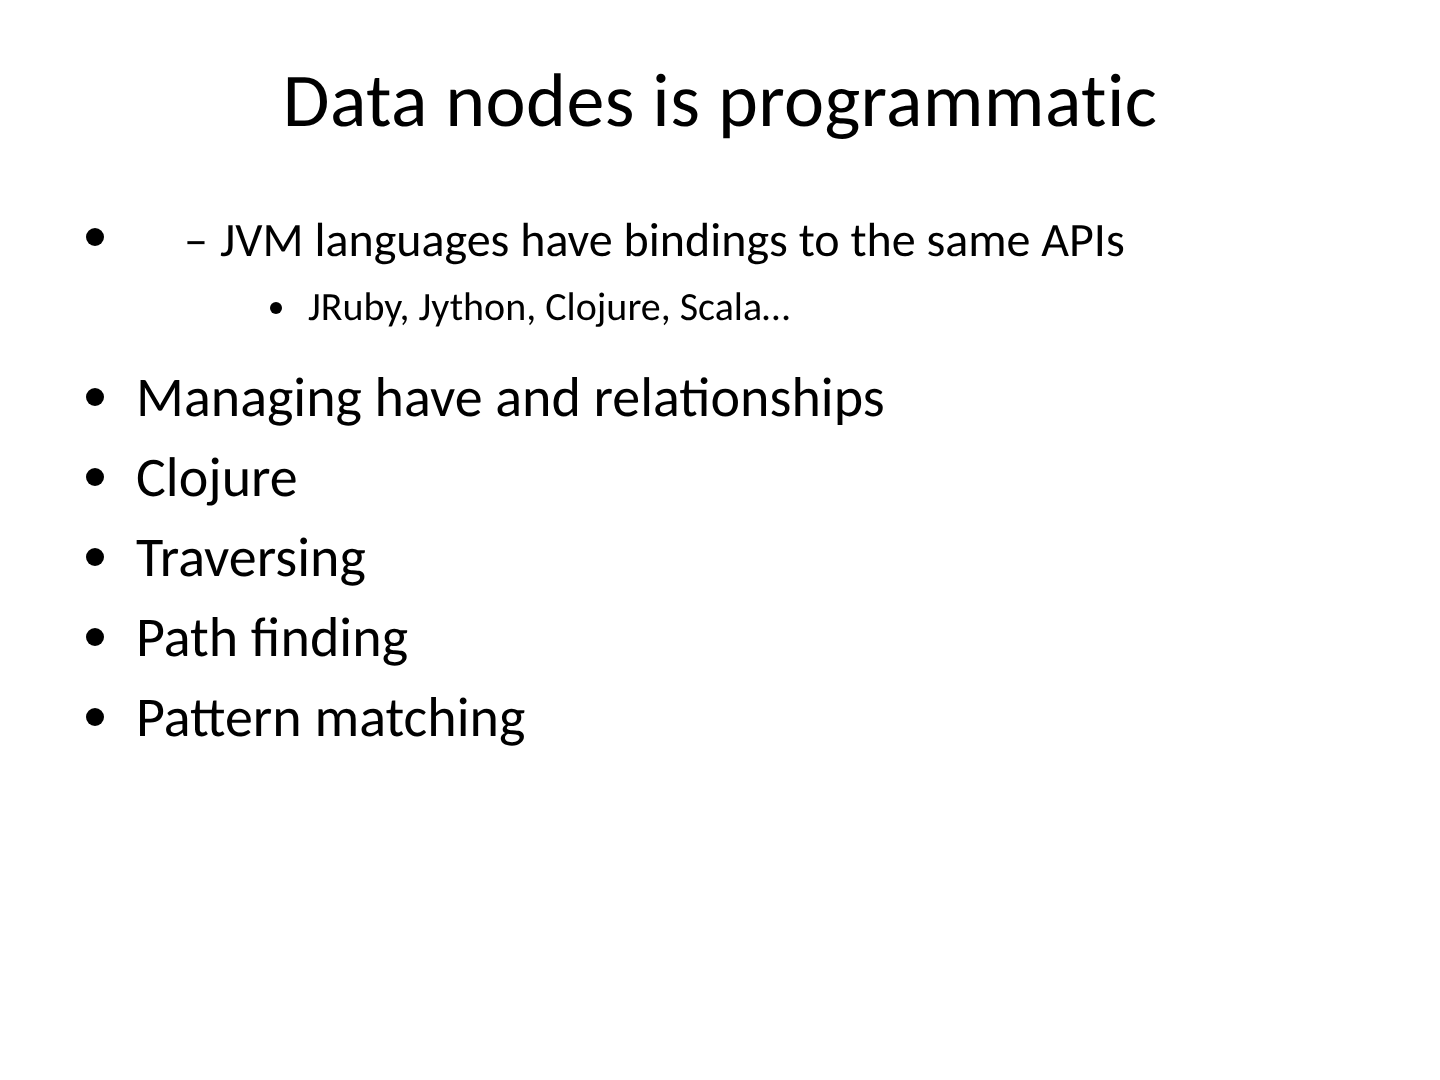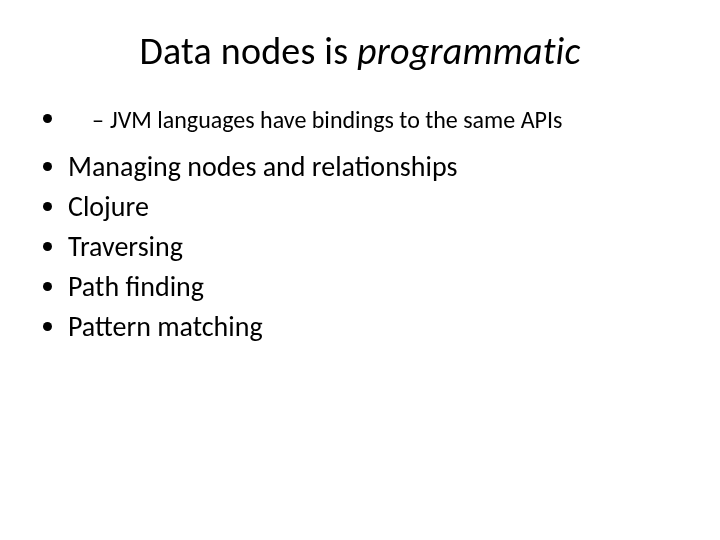--- a/index.html
+++ b/index.html
@@ -19,21 +19,20 @@
     padding: 20px 40px 0 40px;
   }
   .title {
     text-align: center;
     font-size: 38px;
     font-weight: 400;
     margin: 8px 0 26px 0;
     letter-spacing: 0.2px;
   }
   .title .ital {
-    font-style: italic;
   }
   ul.lvl1 {
     list-style: disc;
     margin: 0;
     padding-left: 28px;
   }
   ul.lvl1 > li {
     font-size: 28px;
     line-height: 1.35;
     margin-bottom: 2px;
@@ -72,23 +71,28 @@
 
   <h1 class="title">
     <span>Data nodes is </span><span class="ital">programmatic</span>
   </h1>
 
   <ul class="lvl1">
     <li>
       <ul class="lvl2">
         <li>
           <span>JVM languages have bindings to the same APIs</span>
+          <ul class="lvl3">
+            <li>
+              <span>JRuby, Jython, Clojure, Scala…</span>
+            </li>
+          </ul>
         </li>
       </ul>
     </li>
-    <li><span>Managing nodes and relationships</span></li>
+    <li><span>Managing have and relationships</span></li>
     <li><span>Clojure</span></li>
     <li><span>Traversing</span></li>
     <li><span>Path finding</span></li>
     <li><span>Pattern matching</span></li>
   </ul>
 
 </div>
 
 </body></html>

